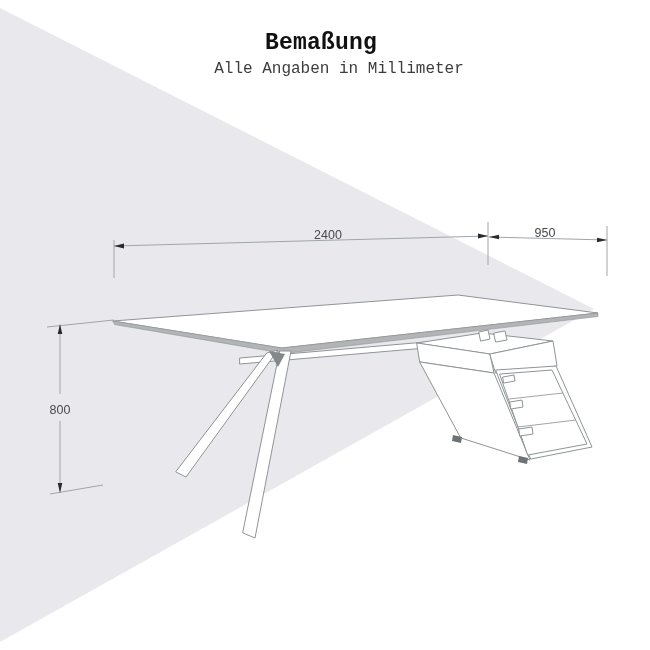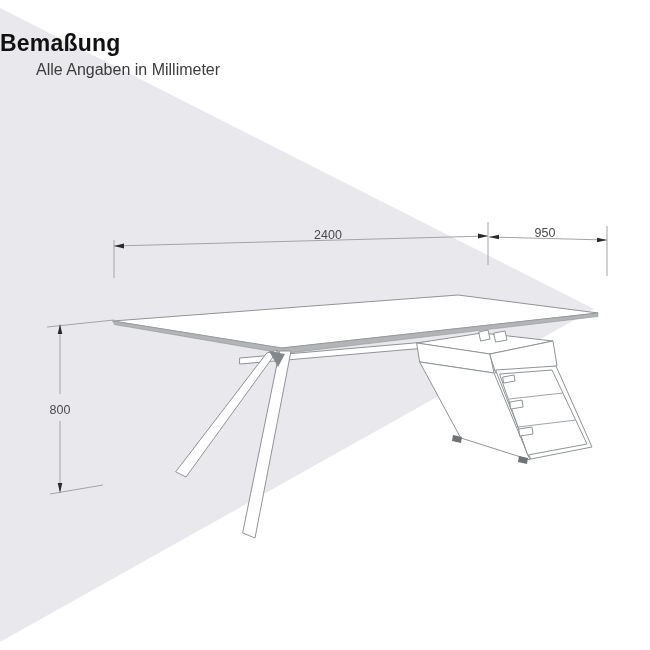--- a/index.html
+++ b/index.html
@@ -1,19 +1,19 @@
 <!DOCTYPE html>
 <html><head>
 <meta charset="utf-8">
 <style>
   html,body{margin:0;padding:0;background:#ffffff;}
   body{width:650px;height:650px;overflow:hidden;font-family:"Liberation Sans",sans-serif;}
   .stage{position:relative;width:650px;height:650px;}
   .stage svg{position:absolute;left:0;top:0;}
-  .header{position:absolute;left:0;top:30px;width:642px;z-index:2;}
+  .header{position:absolute;left:0;top:30px;width:642px;text-align:center;z-index:2;font-family:Liberation Mono, monospace;}
   .title{font-size:23px;font-weight:700;color:#111111;letter-spacing:.2px;}
   .subtitle{font-size:16px;color:#3c3c3c;margin-top:4px;padding-left:36px;}
   .dim-label{font-size:12.5px;fill:#4a4a4a;text-anchor:middle;font-family:"Liberation Sans",sans-serif;}
   .sketch{stroke:#8f9496;stroke-width:1;fill:#ffffff;stroke-linejoin:round;stroke-linecap:round;}
   .dimline{stroke:#a0a5a9;stroke-width:1;fill:none;}
   .arrow{fill:#2a2a2a;stroke:none;}
 </style>
 </head>
 <body>
 

